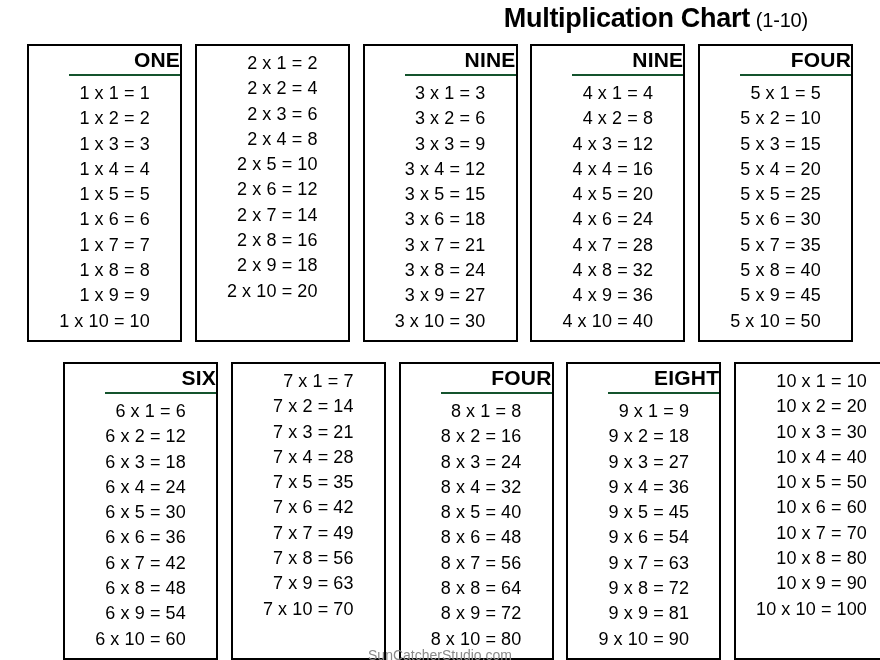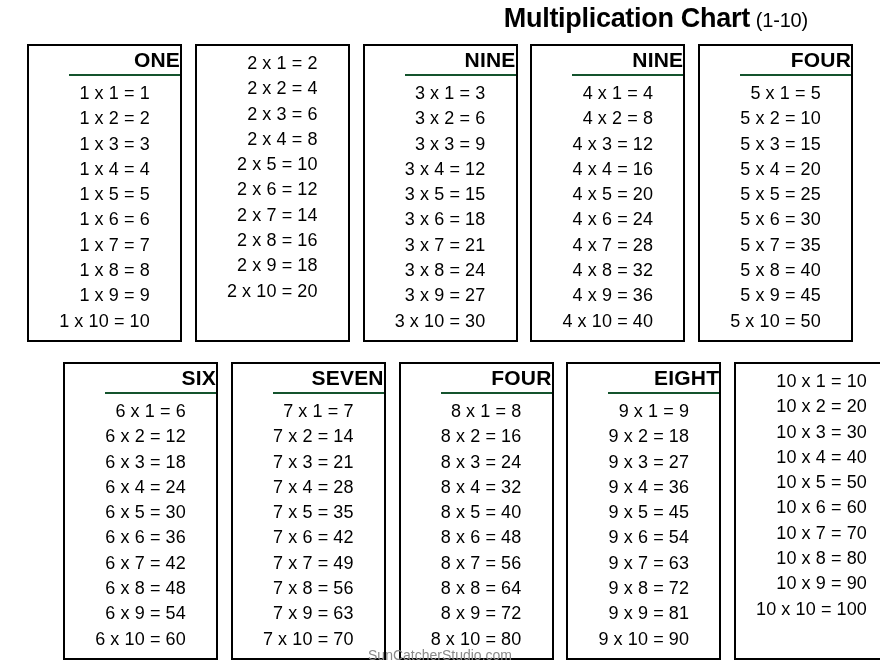--- a/index.html
+++ b/index.html
@@ -130,21 +130,20 @@
         <div class="card-header">FOUR</div>
         <div class="card-body"><div class="rows-inner"><div class="eq-row">5 x 1 = 5</div><div class="eq-row">5 x 2 = 10</div><div class="eq-row">5 x 3 = 15</div><div class="eq-row">5 x 4 = 20</div><div class="eq-row">5 x 5 = 25</div><div class="eq-row">5 x 6 = 30</div><div class="eq-row">5 x 7 = 35</div><div class="eq-row">5 x 8 = 40</div><div class="eq-row">5 x 9 = 45</div><div class="eq-row">5 x 10 = 50</div></div></div>
       </div>
     </div>
   <div class="row row-two">
       <div class="card">
         <div class="card-header">SIX</div>
         <div class="card-body"><div class="rows-inner"><div class="eq-row">6 x 1 = 6</div><div class="eq-row">6 x 2 = 12</div><div class="eq-row">6 x 3 = 18</div><div class="eq-row">6 x 4 = 24</div><div class="eq-row">6 x 5 = 30</div><div class="eq-row">6 x 6 = 36</div><div class="eq-row">6 x 7 = 42</div><div class="eq-row">6 x 8 = 48</div><div class="eq-row">6 x 9 = 54</div><div class="eq-row">6 x 10 = 60</div></div></div>
       </div>
       <div class="card">
-        <div class="card-header">SEVEN</div>
         <div class="card-body"><div class="rows-inner"><div class="eq-row">7 x 1 = 7</div><div class="eq-row">7 x 2 = 14</div><div class="eq-row">7 x 3 = 21</div><div class="eq-row">7 x 4 = 28</div><div class="eq-row">7 x 5 = 35</div><div class="eq-row">7 x 6 = 42</div><div class="eq-row">7 x 7 = 49</div><div class="eq-row">7 x 8 = 56</div><div class="eq-row">7 x 9 = 63</div><div class="eq-row">7 x 10 = 70</div></div></div>
       </div>
       <div class="card">
         <div class="card-header">FOUR</div>
         <div class="card-body"><div class="rows-inner"><div class="eq-row">8 x 1 = 8</div><div class="eq-row">8 x 2 = 16</div><div class="eq-row">8 x 3 = 24</div><div class="eq-row">8 x 4 = 32</div><div class="eq-row">8 x 5 = 40</div><div class="eq-row">8 x 6 = 48</div><div class="eq-row">8 x 7 = 56</div><div class="eq-row">8 x 8 = 64</div><div class="eq-row">8 x 9 = 72</div><div class="eq-row">8 x 10 = 80</div></div></div>
       </div>
       <div class="card">
         <div class="card-header">EIGHT</div>
         <div class="card-body"><div class="rows-inner"><div class="eq-row">9 x 1 = 9</div><div class="eq-row">9 x 2 = 18</div><div class="eq-row">9 x 3 = 27</div><div class="eq-row">9 x 4 = 36</div><div class="eq-row">9 x 5 = 45</div><div class="eq-row">9 x 6 = 54</div><div class="eq-row">9 x 7 = 63</div><div class="eq-row">9 x 8 = 72</div><div class="eq-row">9 x 9 = 81</div><div class="eq-row">9 x 10 = 90</div></div></div>
       </div>

